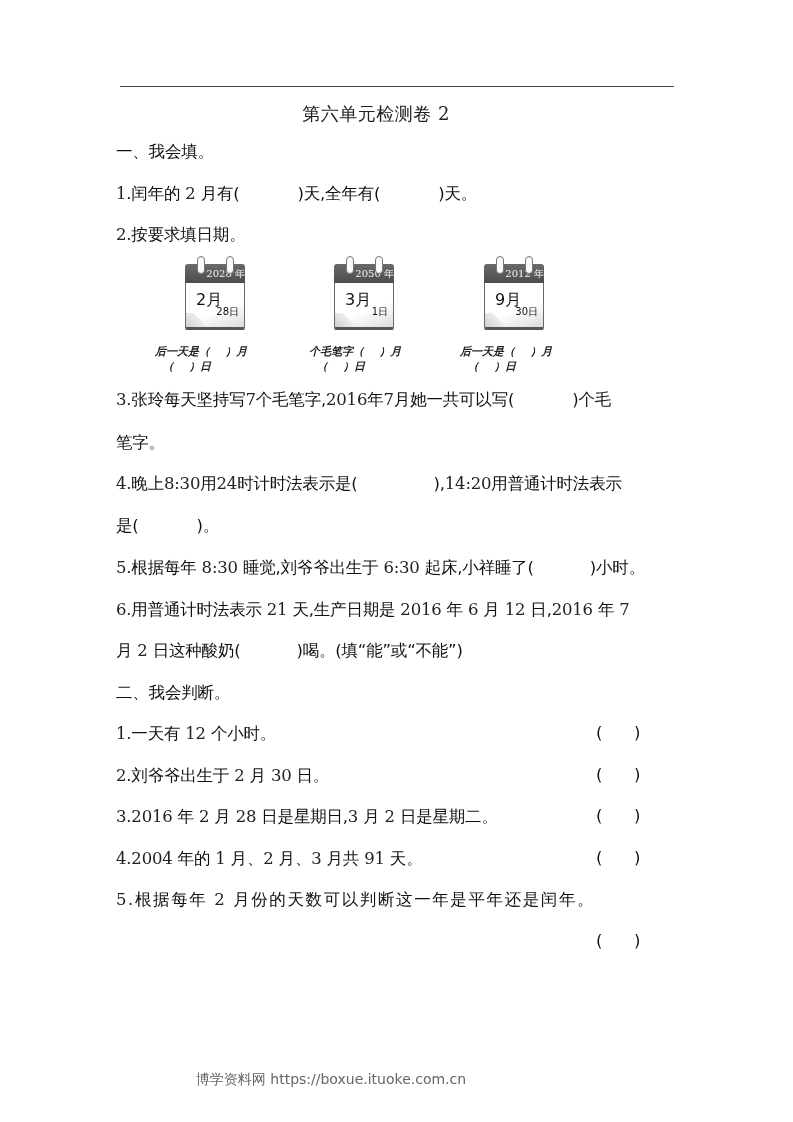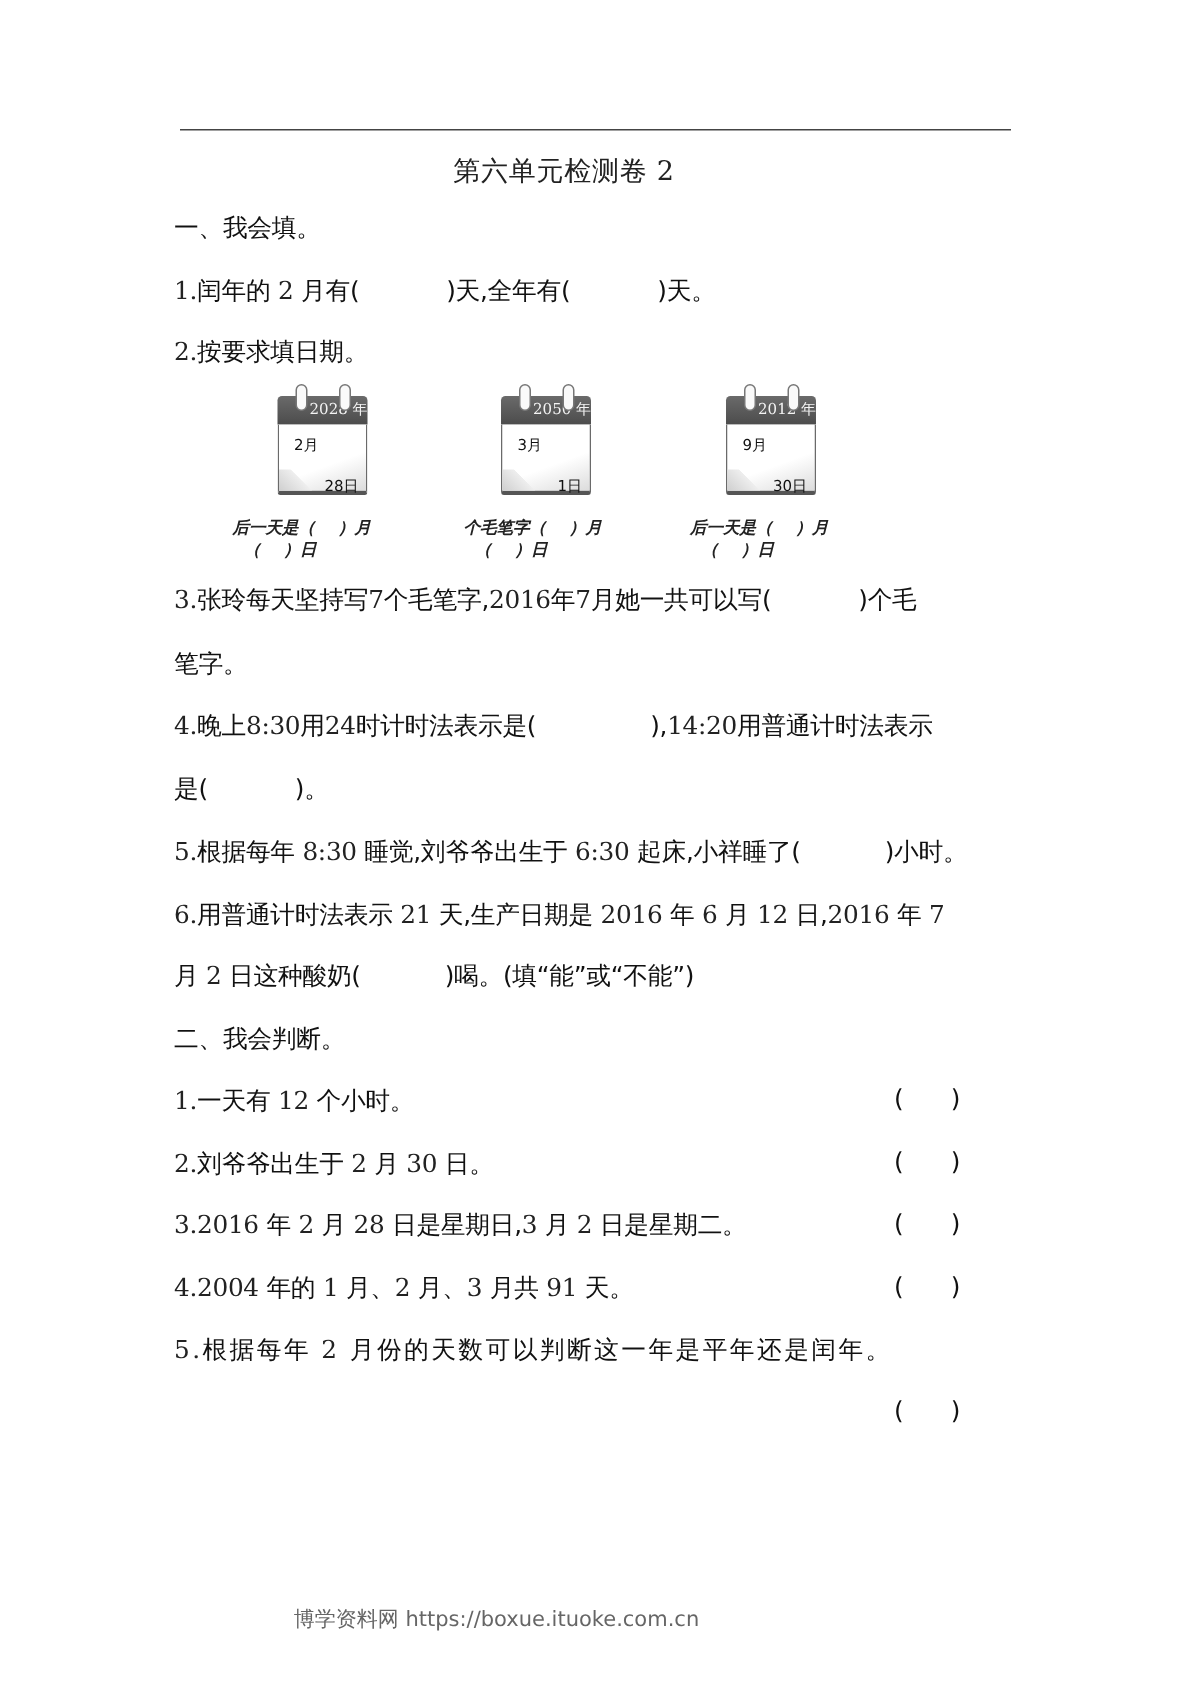--- a/index.html
+++ b/index.html
@@ -102,30 +102,29 @@
       left: 0;
       bottom: 0;
       width: 22px;
       height: 14px;
       background: linear-gradient(45deg, #cfcfcf 0%, #eeeeee 60%, transparent 61%);
     }
     .cal .month {
       position: absolute;
       top: 7px;
       left: 10px;
-      font-size: 10px;
+      font-size: 16px;
       color: #111;
     }
     .cal .day {
       position: absolute;
       top: 22px;
       right: 5px;
       font-size: 10px;
       color: #111;
-      margin-top: 12px;
     }
     .cal-caption {
       position: absolute;
       top: 344px;
       font-family: "DejaVu Serif", "Liberation Serif", serif;
       font-size: 11px;
       font-weight: bold;
       font-style: italic;
       line-height: 15px;
       color: #222;

